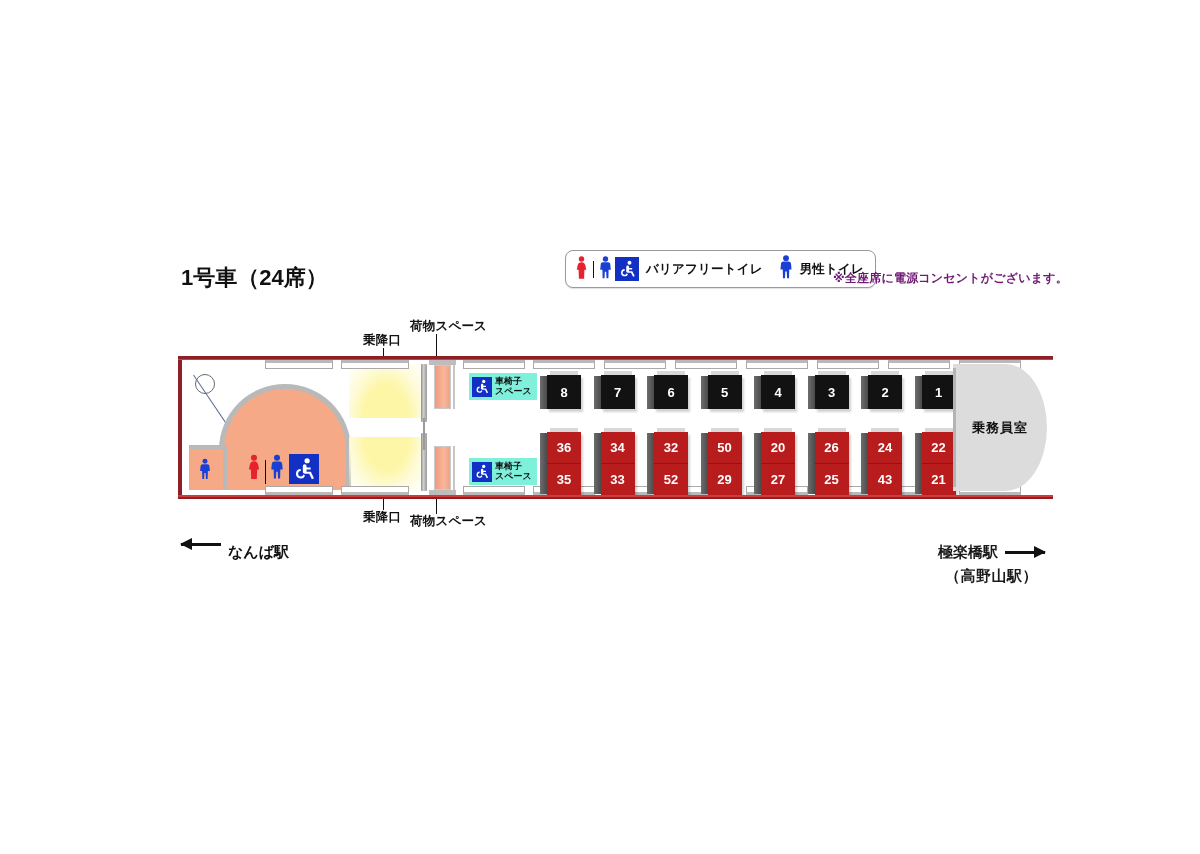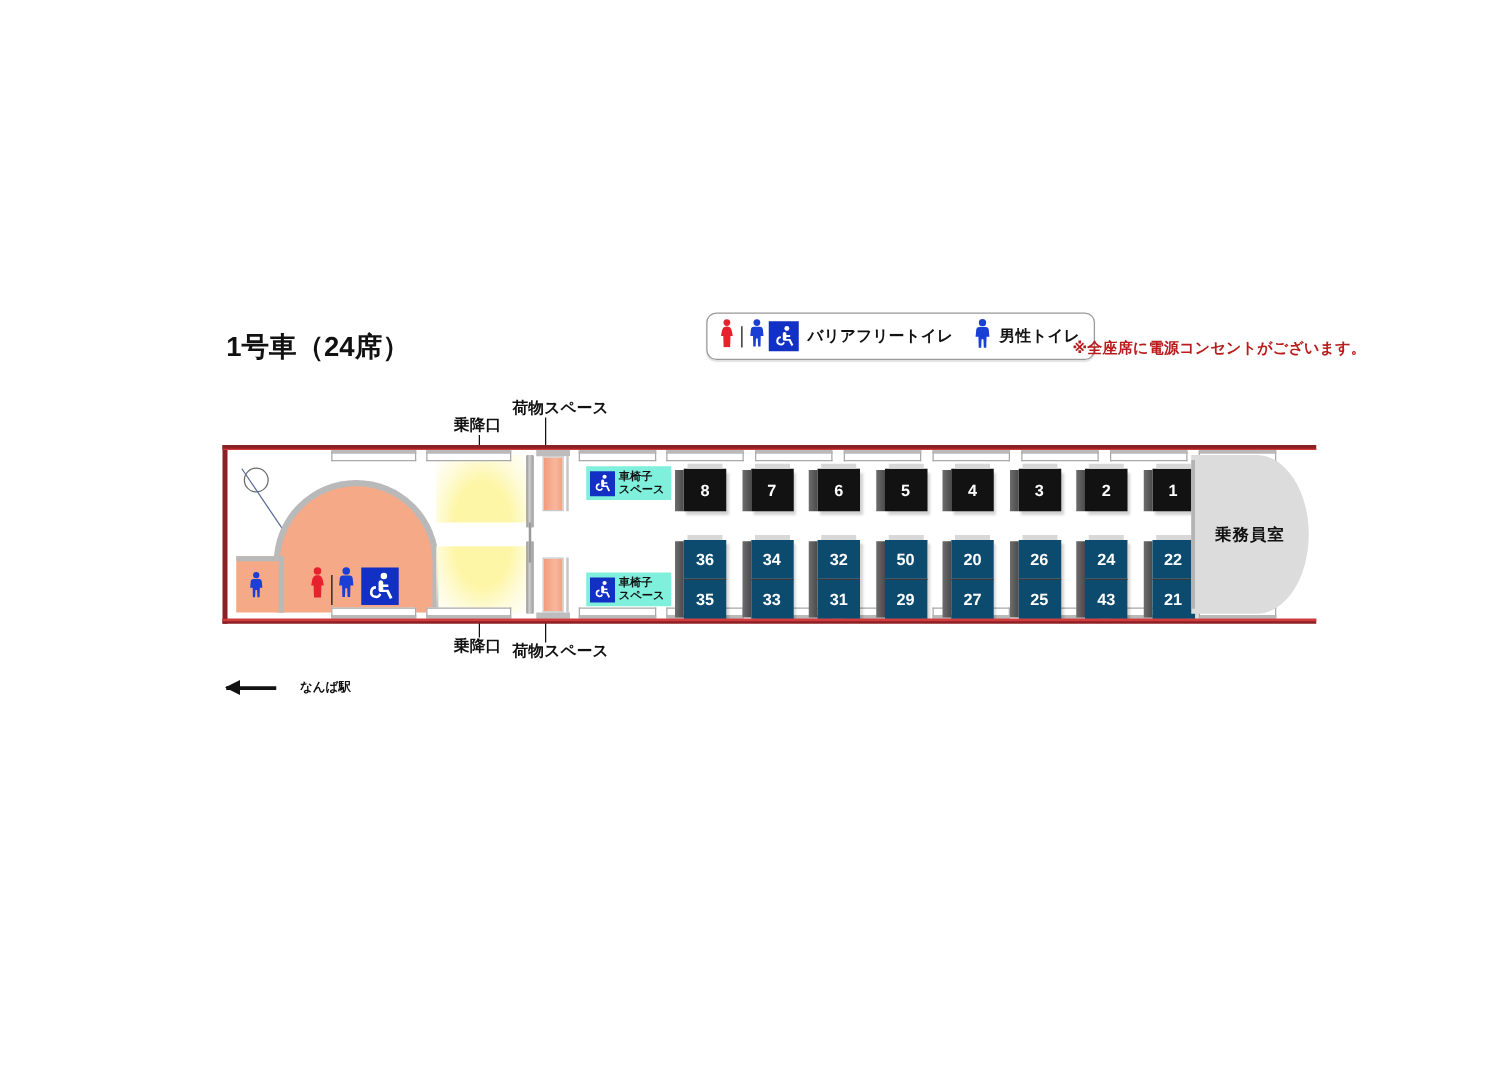--- a/index.html
+++ b/index.html
@@ -31,22 +31,22 @@
   .lg-icons{display:flex;align-items:center;gap:3px;}
   .lg-text{font-size:12.5px;font-weight:bold;color:#111;margin-left:7px;letter-spacing:.2px;white-space:nowrap;}
   .lg-gap{width:16px;}
   .divline{width:1px;height:17px;background:#111;margin:0 2px;}
 
   
   .wc-sq{background:#1330c4;display:inline-flex;align-items:center;justify-content:center;}
   .wc-sq svg{display:block;}
 
   #note-text{
-    position:absolute;left:858px;top:270px;
-    font-size:12px;font-weight:bold;color:#b91c1c;white-space:nowrap;letter-spacing:.2px;
+    position:absolute;left:833px;top:270px;
+    font-size:12px;font-weight:bold;color:#701a75;white-space:nowrap;letter-spacing:.2px;
   }
 
   
   .callout{position:absolute;font-size:12.5px;font-weight:bold;color:#111;white-space:nowrap;letter-spacing:.2px;}
   .leader{position:absolute;background:#111;width:1px;}
 
   
   #car{position:absolute;left:178px;top:356px;width:875px;height:143px;}
   #car-shell{
     position:absolute;left:0;top:0;width:100%;height:100%;
@@ -134,40 +134,40 @@
   .seat-pair{position:absolute;width:34px;height:62px;box-shadow:2px 3px 2px rgba(0,0,0,.18);}
   .seat-pair::before{
     content:"";position:absolute;left:-7px;top:1px;width:7px;height:61px;
     background:linear-gradient(to right,#6d6d6d,#4a4a4a);
   }
   .seat-pair::after{
     content:"";position:absolute;left:3px;top:-4px;width:28px;height:4px;
     background:#d8d8d8;
   }
   .seat-pair .sub{
-    position:absolute;left:0;width:34px;height:31px;background:#0c4a6e;color:#fff;
+    position:absolute;left:0;width:34px;height:31px;background:#b91c1c;color:#fff;
     font-size:13px;font-weight:bold;display:flex;align-items:center;justify-content:center;
   }
   .seat-pair .sub.top{top:0;}
   .seat-pair .sub.bot{top:31px;border-top:1px solid #3a3a3a;}
 
   
   #cab{
     position:absolute;right:3px;top:4px;bottom:4px;width:94px;
     background:#dcdcdc;
     border-radius:0 46px 46px 0 / 0 70px 70px 0;
   }
   #cab-label{
     position:absolute;top:50%;left:50%;transform:translate(-50%,-50%);
     font-size:13px;font-weight:bold;color:#111;white-space:nowrap;letter-spacing:1px;
   }
   .cab-sep{position:absolute;top:4px;bottom:4px;width:3px;background:#b4b4b4;}
 
   
-  .dir{position:absolute;font-size:10px;font-weight:bold;color:#111;white-space:nowrap;display:flex;align-items:center;gap:19px;}
+  .dir{position:absolute;font-size:15px;font-weight:bold;color:#111;white-space:nowrap;display:flex;align-items:flex-start;gap:7px;}
   .arrow-l,.arrow-r{position:relative;width:40px;height:3px;background:#111;}
   .arrow-l::before{content:"";position:absolute;left:-1px;top:-5px;border-top:6.5px solid transparent;border-bottom:6.5px solid transparent;border-right:12px solid #111;}
   .arrow-r::after{content:"";position:absolute;right:-1px;top:-5px;border-top:6.5px solid transparent;border-bottom:6.5px solid transparent;border-left:12px solid #111;}
   #dir-right{position:absolute;left:938px;top:543px;text-align:center;}
   #dir-right .l1{display:flex;align-items:center;gap:7px;font-size:15px;font-weight:bold;}
   #dir-right .l2{font-size:15px;font-weight:bold;margin-top:5px;letter-spacing:.5px;}
 </style>
 </head>
 <body>
 
@@ -351,21 +351,21 @@
             <div class="seat-pair" style="left: 366px; top: 72px;">
               <div class="sub top">36</div>
               <div class="sub bot">35</div>
             </div>
             <div class="seat-pair" style="left: 419.5px; top: 72px;">
               <div class="sub top">34</div>
               <div class="sub bot">33</div>
             </div>
             <div class="seat-pair" style="left: 473px; top: 72px;">
               <div class="sub top">32</div>
-              <div class="sub bot">31</div>
+              <div class="sub bot">52</div>
             </div>
             <div class="seat-pair" style="left: 526.5px; top: 72px;">
               <div class="sub top">50</div>
               <div class="sub bot">29</div>
             </div>
             <div class="seat-pair" style="left: 580px; top: 72px;">
               <div class="sub top">20</div>
               <div class="sub bot">27</div>
             </div>
             <div class="seat-pair" style="left: 633.5px; top: 72px;">
@@ -397,14 +397,21 @@
           <div class="rail-inner"></div>
         </div>
     </div>
   </div>
 
   <div class="dir" style="left:181px;top:543px;">
     <span class="arrow-l"></span>
     <span>なんば駅</span>
   </div>
 
+  <div id="dir-right">
+    <div class="l1">
+      <span>極楽橋駅</span>
+      <span class="arrow-r"></span>
+    </div>
+    <div class="l2">（高野山駅）</div>
+  </div>
 
 </div>
 
 </body></html>

